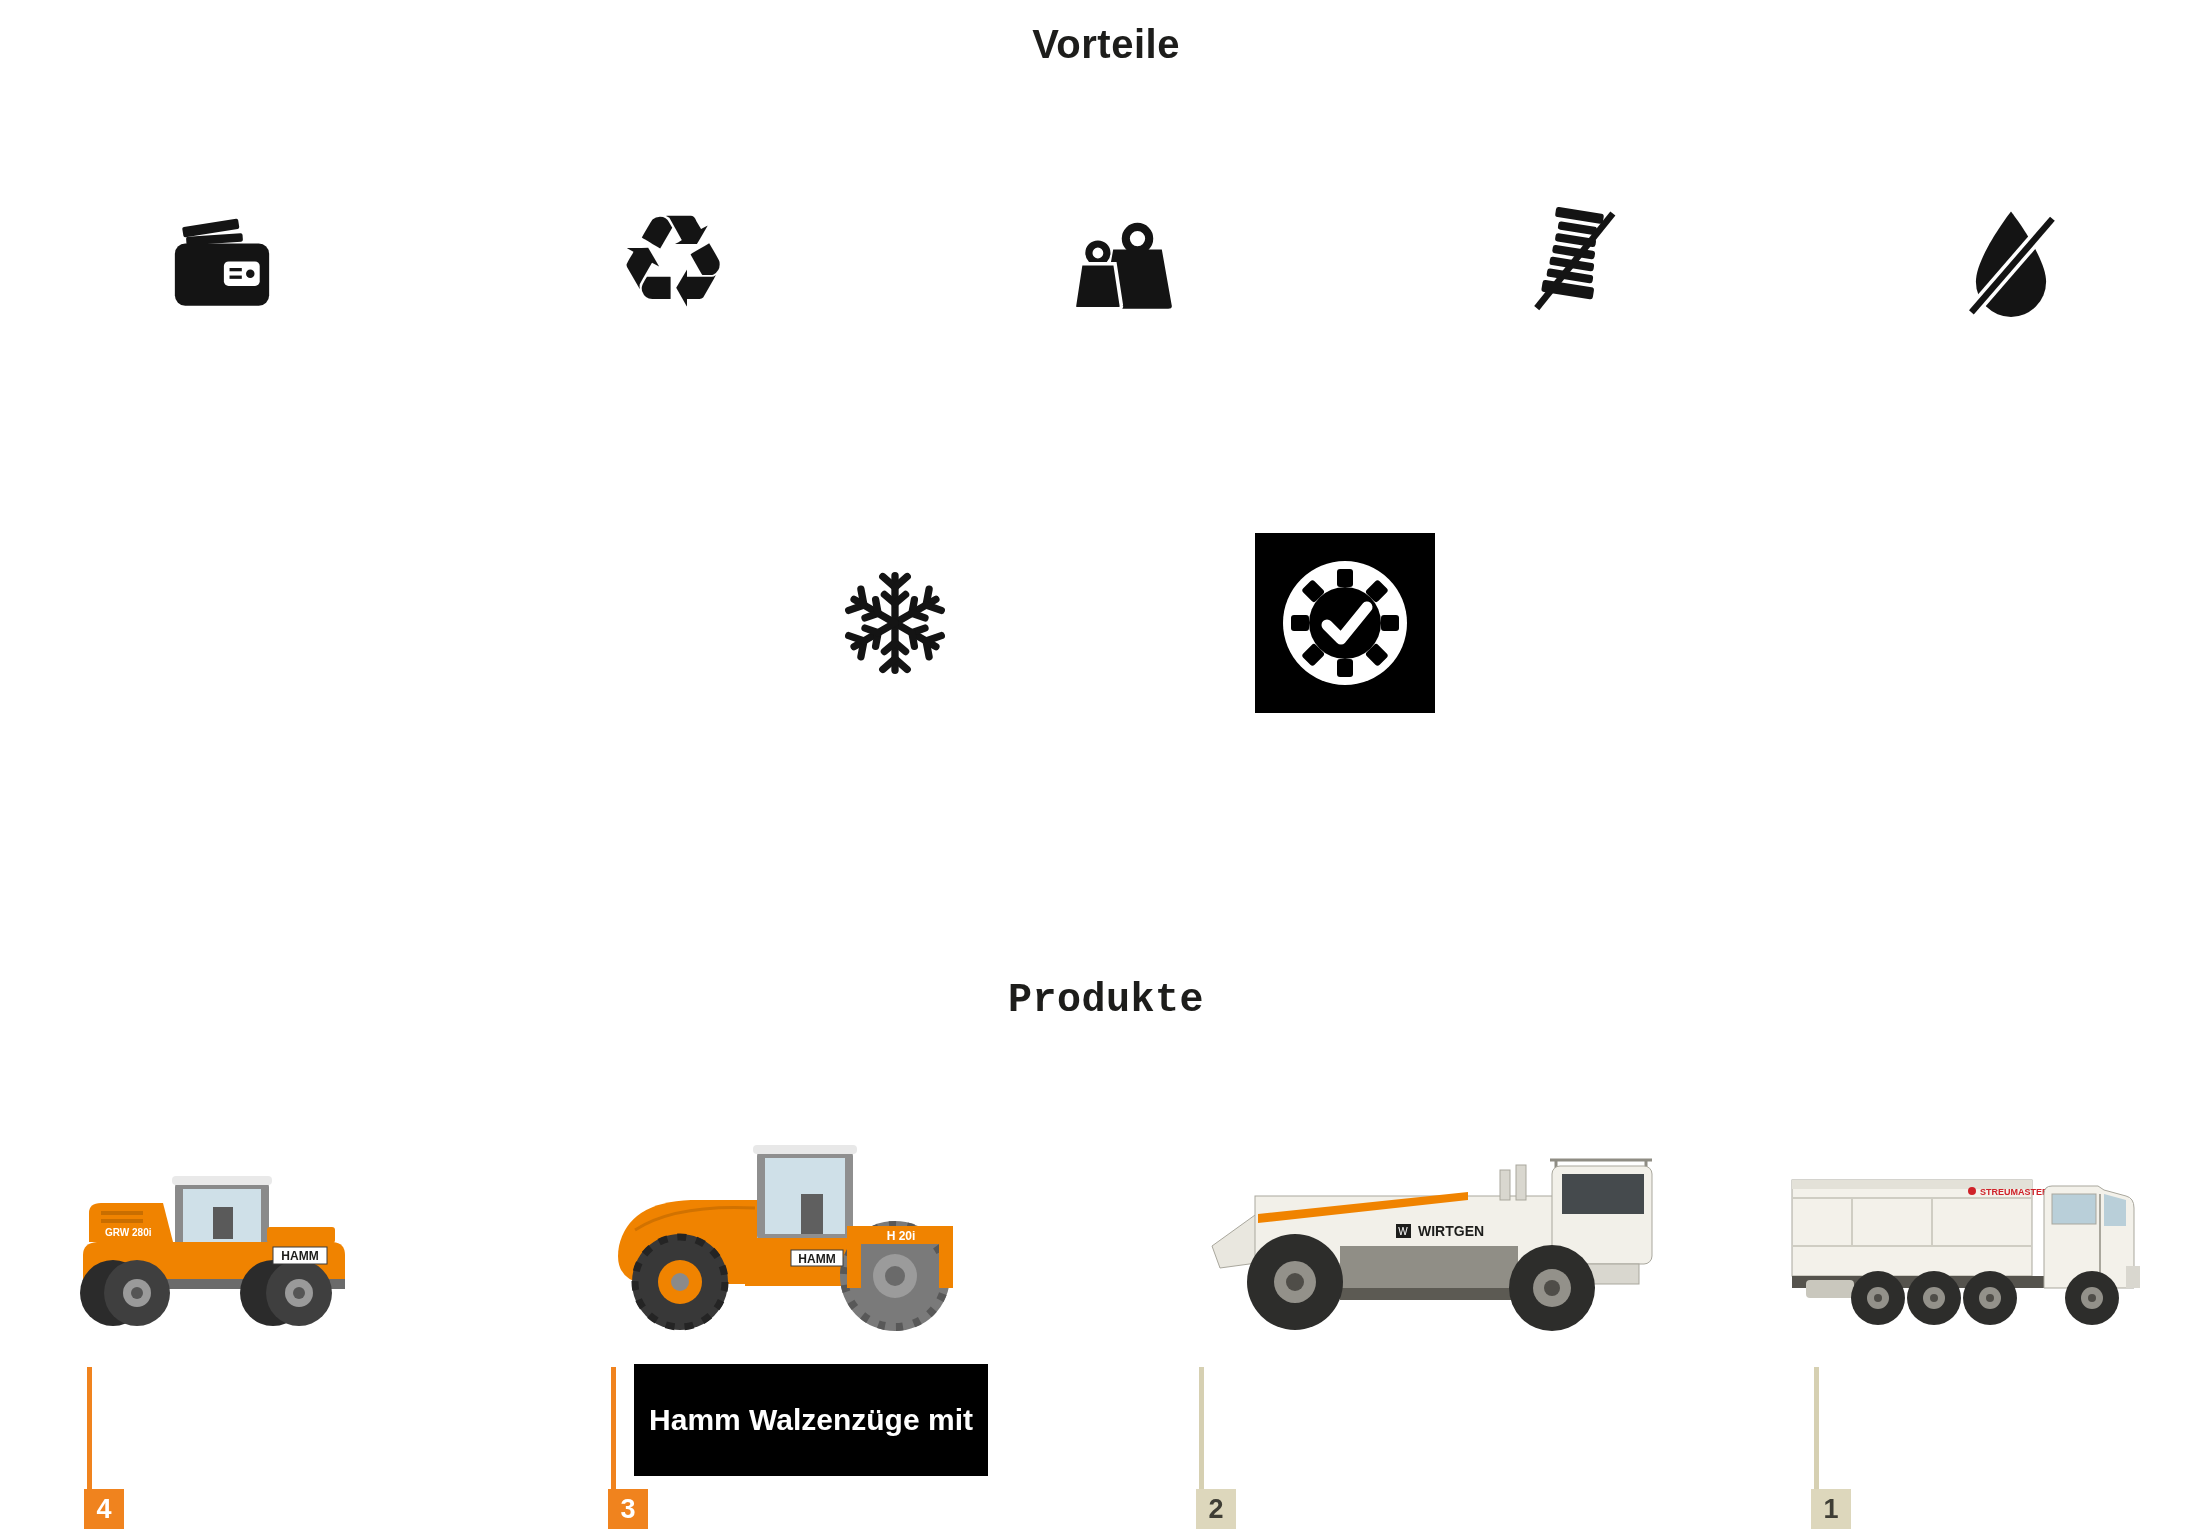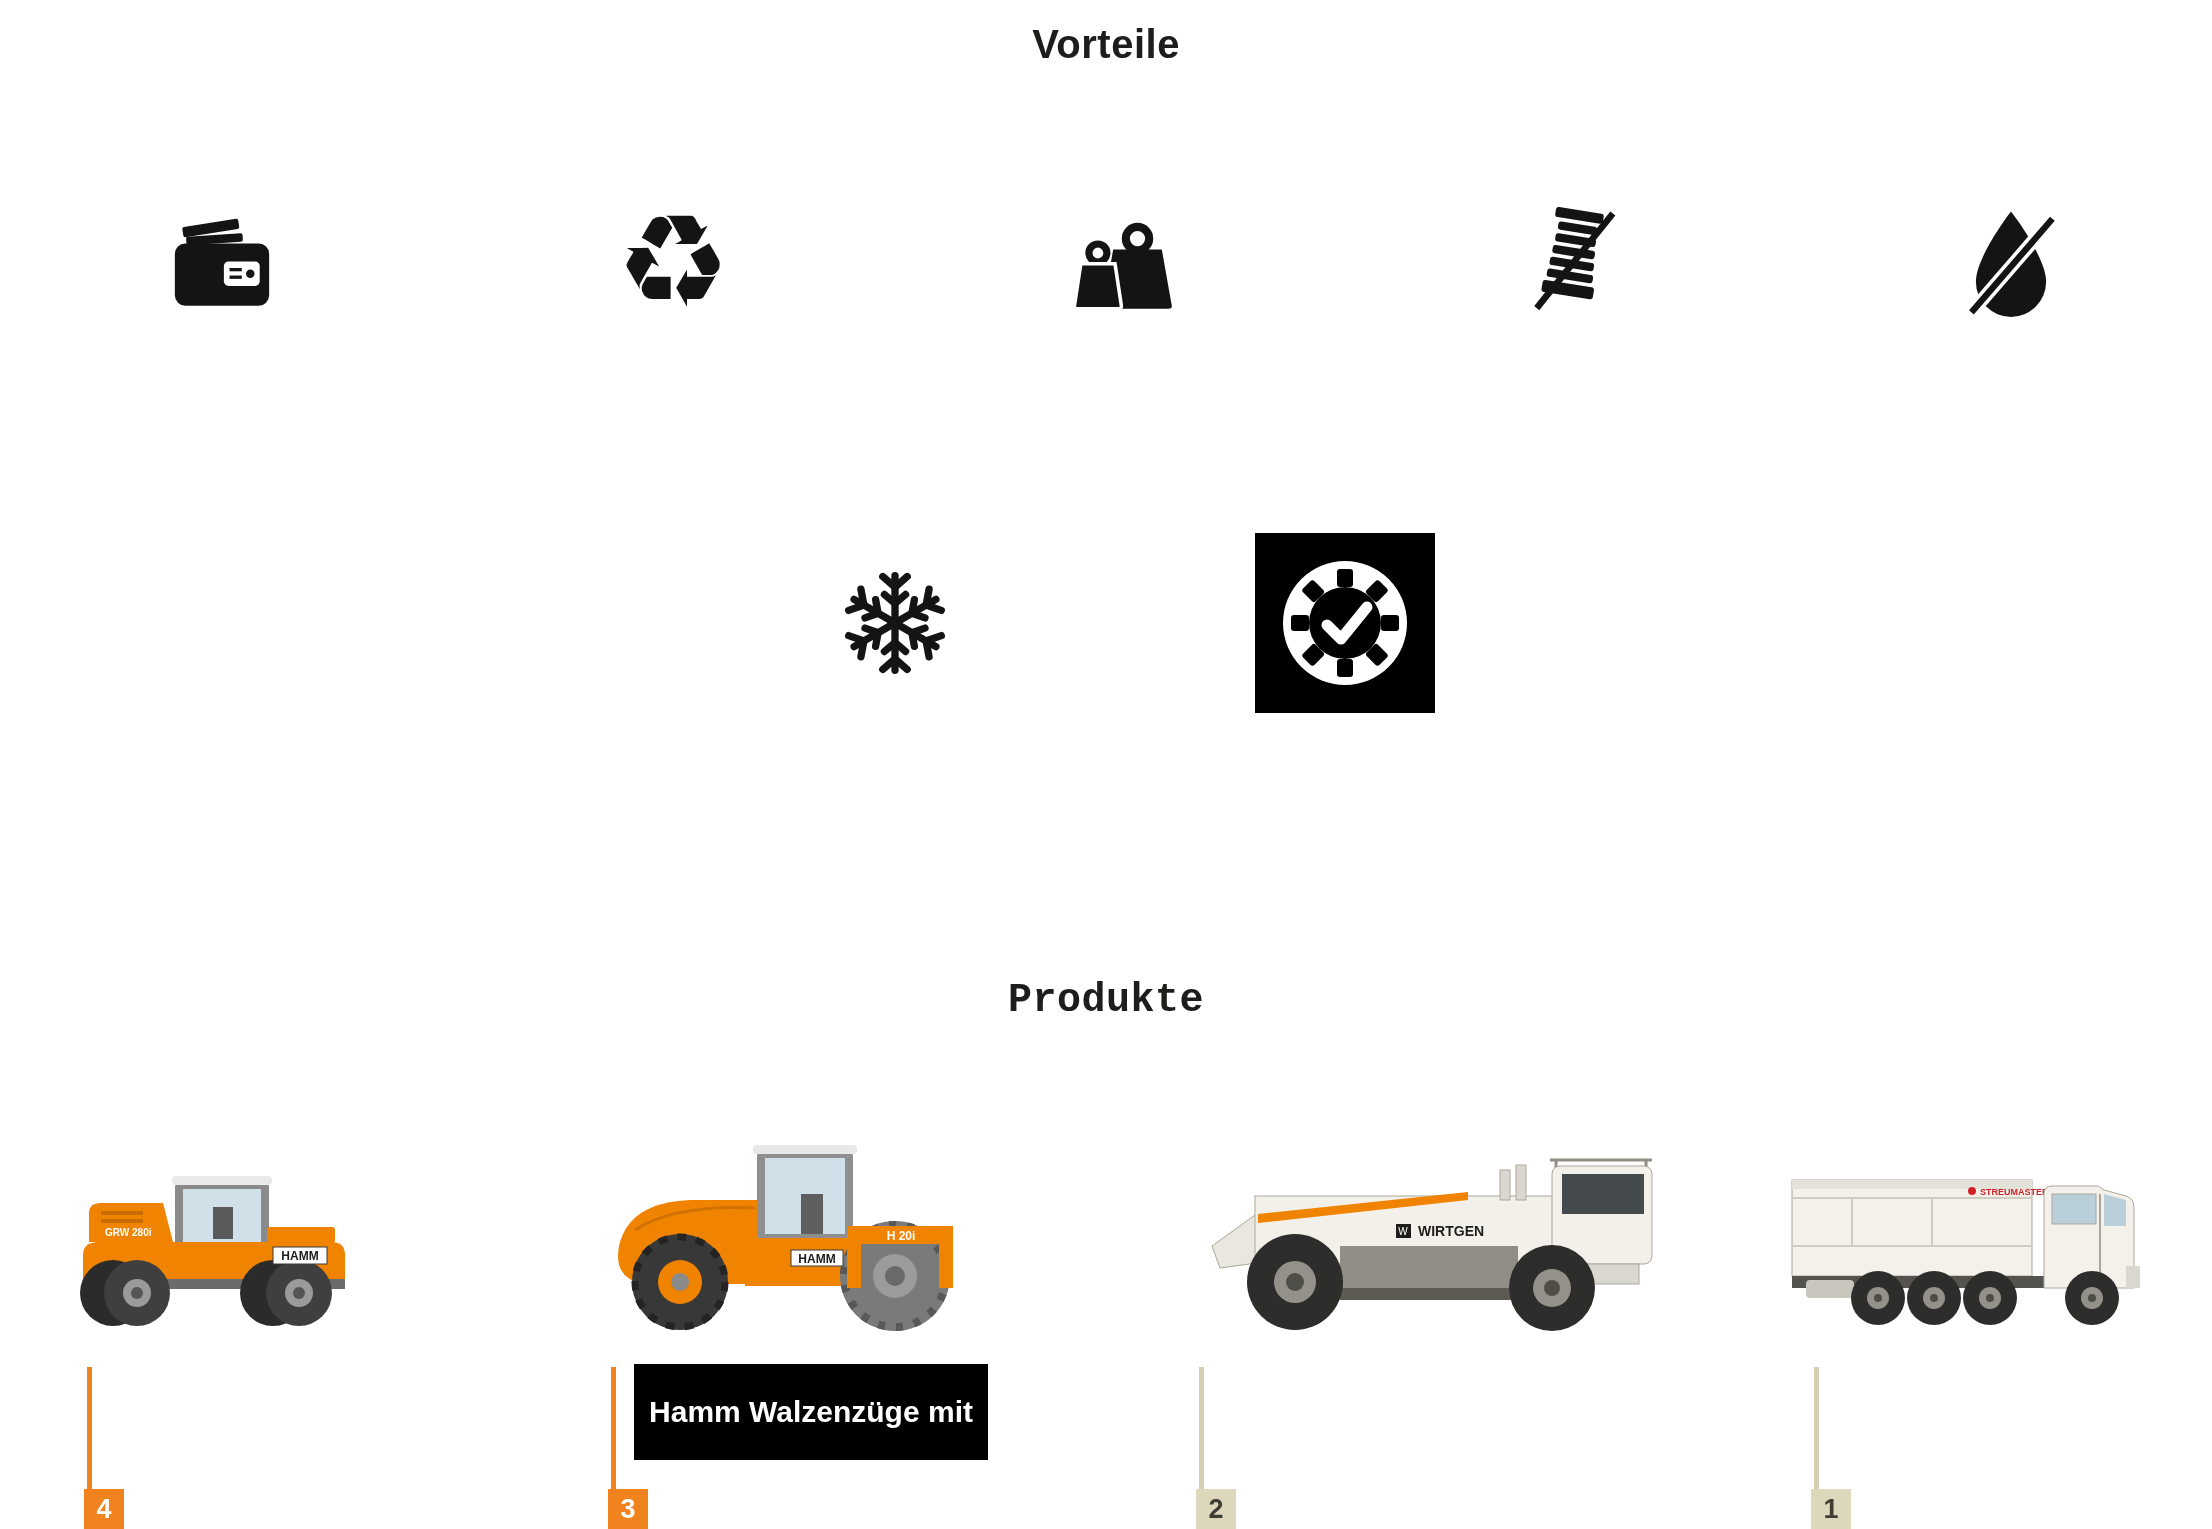--- a/index.html
+++ b/index.html
@@ -33,21 +33,21 @@
   .pointer-line.orange{background:#f0831e;}
   .pointer-line.beige{background:#d6d0b2;}
   .num-badge{
     position:absolute;top:1489px;width:40px;height:40px;
     display:flex;align-items:center;justify-content:center;
     font-size:27px;font-weight:bold;
   }
   .num-badge.orange{background:#f0831e;color:#ffffff;}
   .num-badge.beige{background:#ddd7bc;color:#3f3e35;}
   .tooltip{
-    position:absolute;left:634px;top:1364px;width:354px;height:96px;
+    position:absolute;left:634px;top:1364px;width:354px;height:112px;
     background:#000000;color:#ffffff;
     font-weight:bold;font-size:30px;line-height:40px;
     overflow:hidden;
     display:flex;flex-direction:column;justify-content:center;
     z-index:5;
   }
   .tt-line{white-space:nowrap;text-align:center;flex:0 0 auto;}
   svg text{font-family:"Liberation Sans", sans-serif;}
 </style>
 </head>

